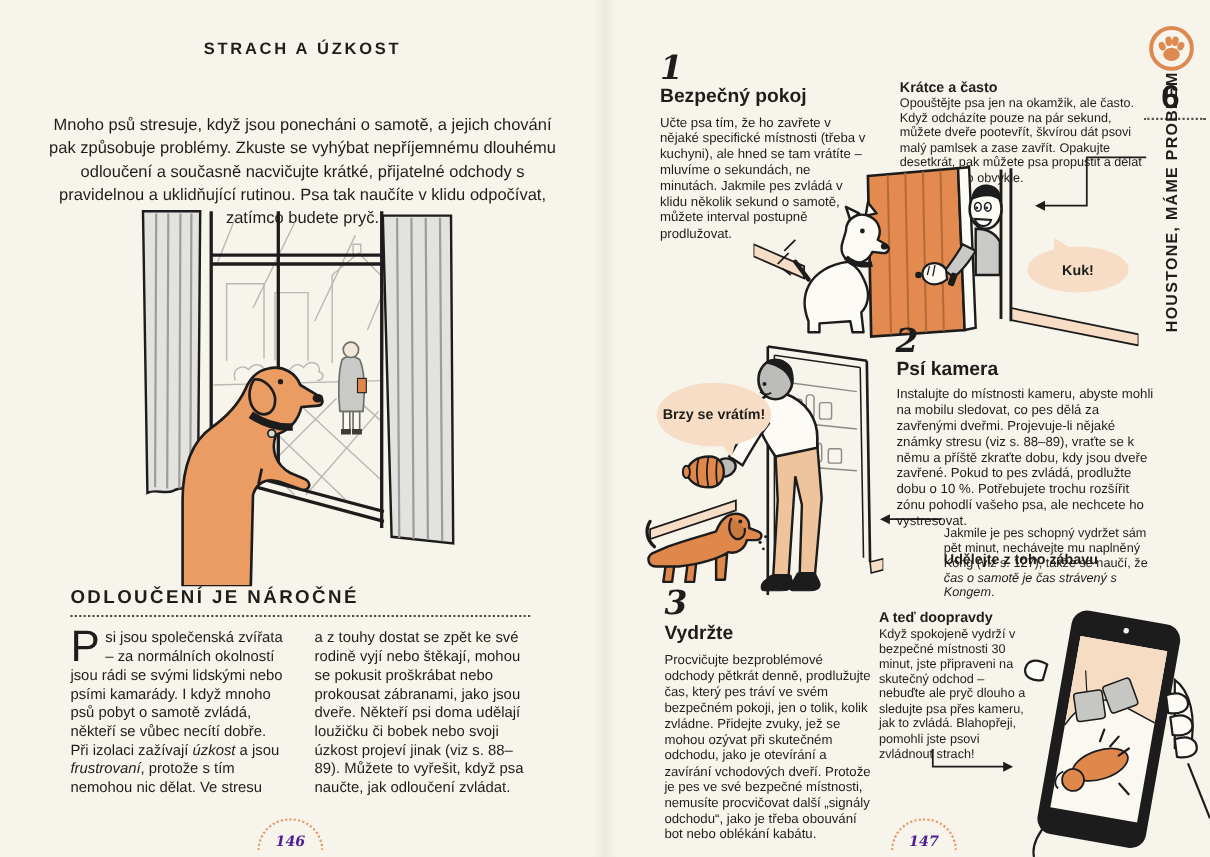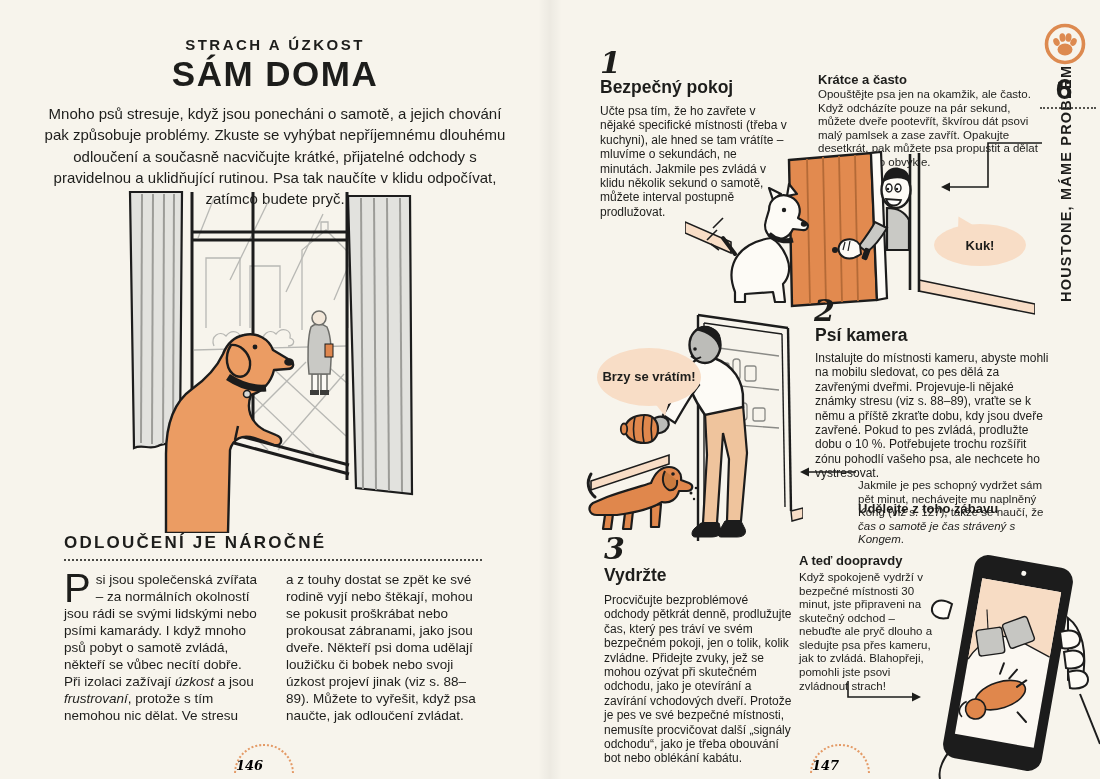--- a/index.html
+++ b/index.html
@@ -15,23 +15,23 @@
   .sec-head{left:64px;top:533px;font-size:17px;font-weight:bold;letter-spacing:2.2px;}
   .dotted-rule{left:64px;top:559px;width:418px;border-top:2px dotted #4a4a46;}
   .col{font-size:13.5px;line-height:1.26;}
   .col1{left:64px;top:571px;width:195px;}
   .col2{left:286px;top:571px;width:198px;}
   .dropcap{float:left;font-size:40px;line-height:30px;padding:2px 5px 0 0;font-weight:500;}
   .it{font-style:italic;}
   
   .folio{width:56px;height:27px;border:2px dotted #e49a66;border-bottom:none;
          border-radius:56px 56px 0 0;}
-  .folio span{position:absolute;bottom:0;left:0;right:0;
+  .folio span{position:absolute;bottom:0;left:0;right:0;text-align:center;
          font-family:"DejaVu Serif",serif;font-style:italic;font-weight:bold;
-         font-size:13px;color:#000000;}
+         font-size:13px;color:#4c1d95;}
   .folio-l{left:234px;top:744px;} .folio-r{left:810px;top:744px;}
   
   .step-num{font-family:"DejaVu Serif",serif;font-style:italic;font-weight:bold;font-size:30px;line-height:1;}
   .step-head{font-size:17.5px;font-weight:bold;}
   .step-text{font-size:12px;line-height:1.2;}
   .co-head{font-size:13px;font-weight:bold;}
   .co-text{font-size:11.5px;line-height:1.18;}
   .n1{left:600px;top:48px;} .h1{left:600px;top:77px;} .t1{left:600px;top:104px;width:192px;}
   .n2{left:814px;top:296px;} .h2{left:815px;top:325px;} .t2{left:815px;top:351px;width:240px;}
   .n3{left:604px;top:534px;} .h3{left:604px;top:565px;} .t3{left:604px;top:593px;width:192px;}
@@ -56,21 +56,20 @@
           border-top:15px solid #f8ddc6;}
   svg{display:block;}
 </style>
 </head>
 <body>
 
 <div class="spread">
   <div class="abs gutter"></div>
 
   <div class="abs kicker">STRACH A ÚZKOST</div>
-  <div class="abs title">SÁM DOMA</div>
   <div class="abs intro">Mnoho psů stresuje, když jsou ponecháni o samotě, a jejich chování pak způsobuje problémy. Zkuste se vyhýbat nepříjemnému dlouhému odloučení a současně nacvičujte krátké, přijatelné odchody s pravidelnou a uklidňující rutinou. Psa tak naučíte v klidu odpočívat, zatímco budete pryč.</div>
 
   <svg class="abs" style="left:118px;top:188px" width="310" height="345" viewBox="0 0 310 345">
     <g stroke="#b8b8b4" stroke-width="1.3" fill="none">
       <path d="M96 10 L80 50"></path>
         <path d="M150 14 L112 92"></path>
         <path d="M205 26 L168 104"></path>
         <path d="M248 36 L216 112"></path>
       <path d="M88 140 L88 70 L122 70 L122 138"></path>
         <path d="M132 140 L132 78 L162 78 L162 140"></path>

